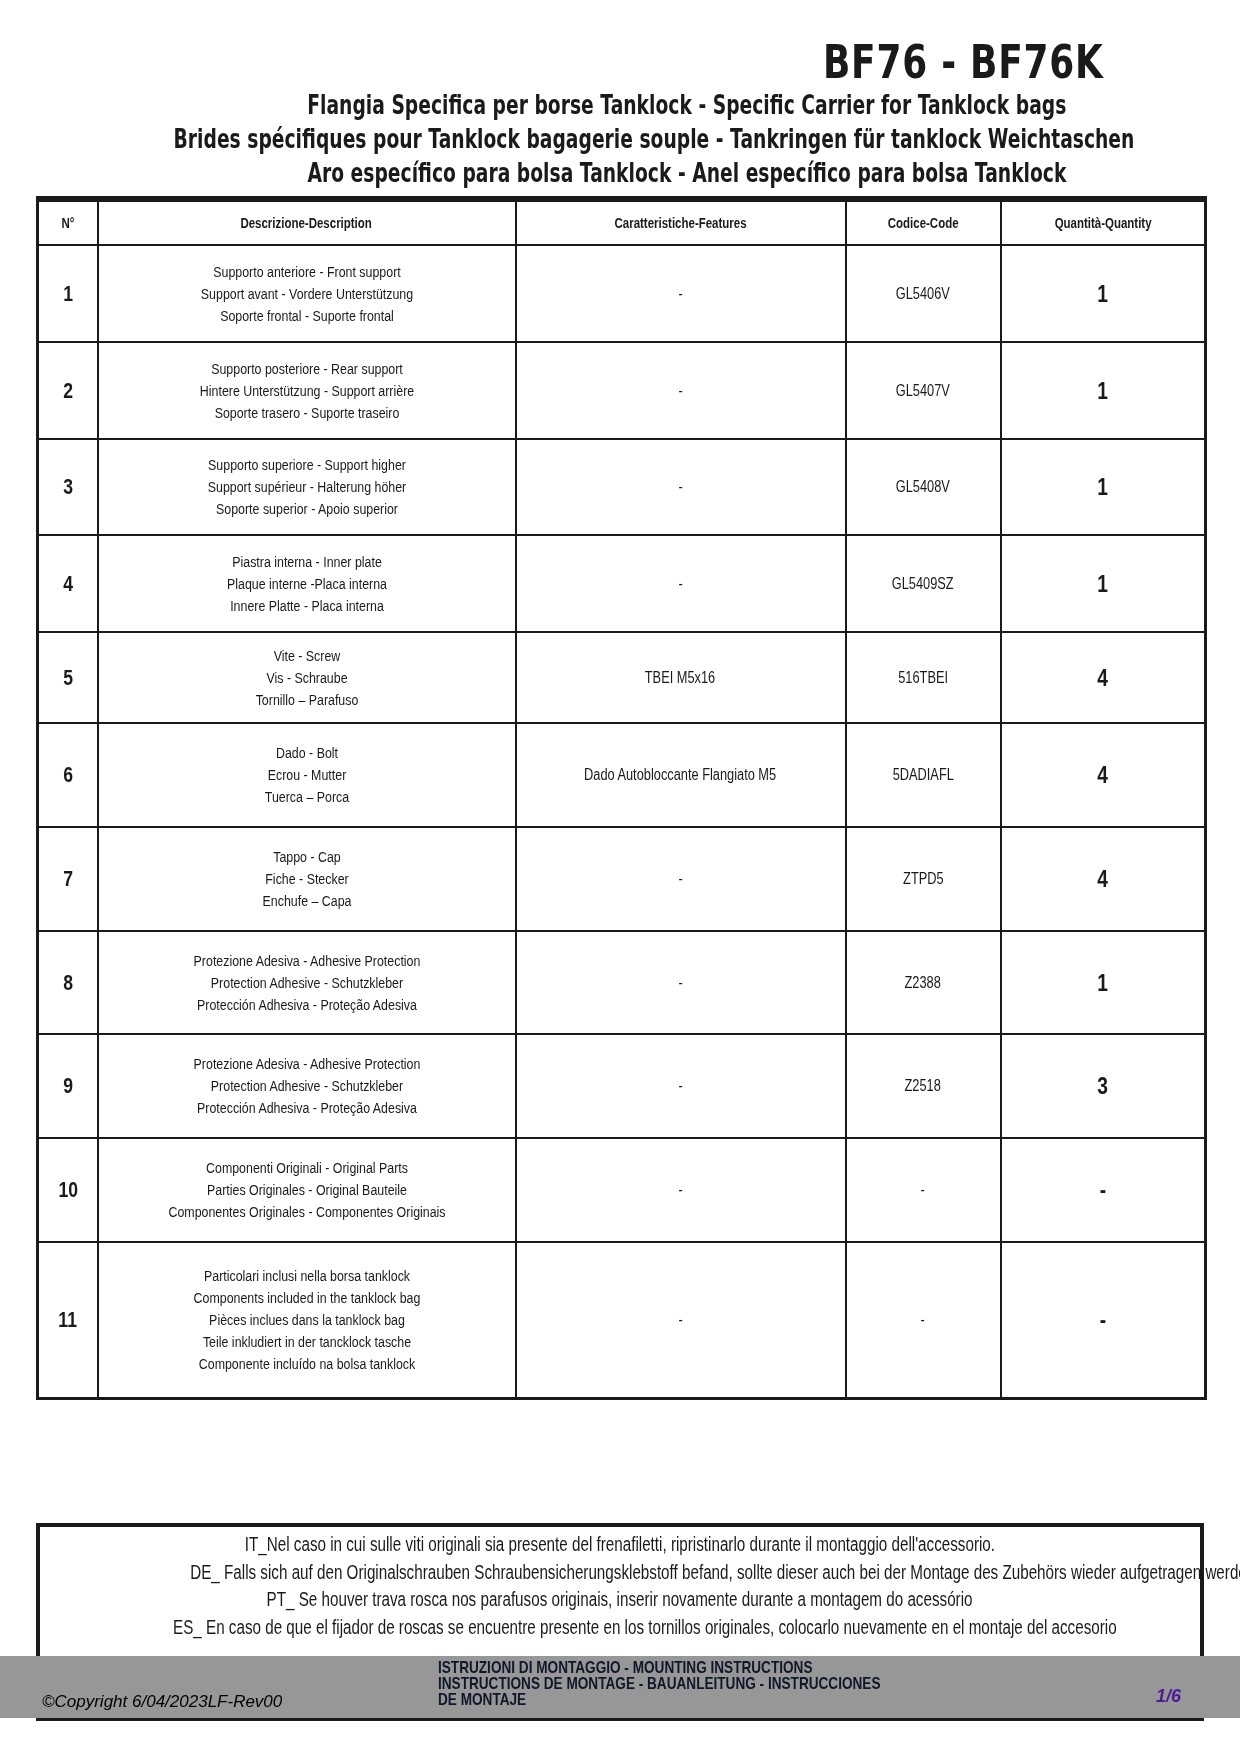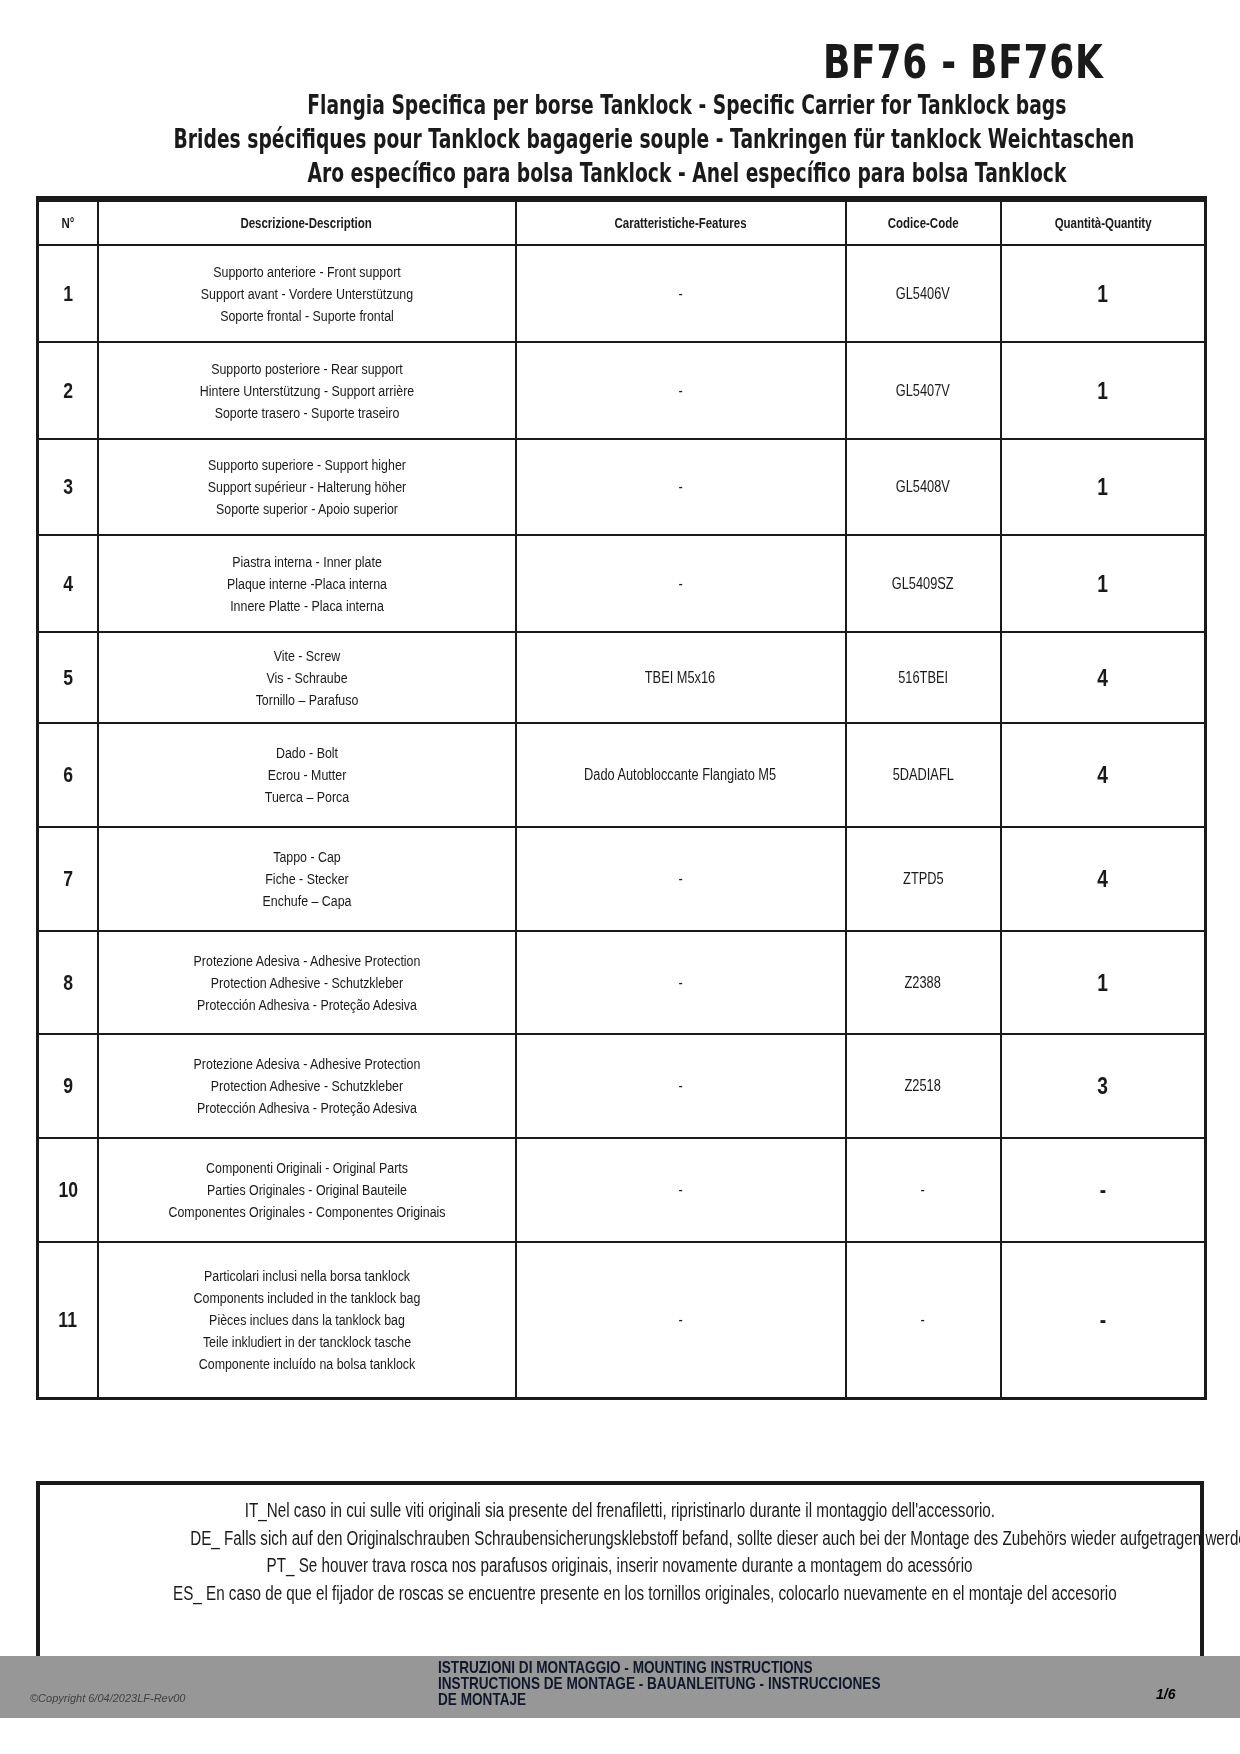--- a/index.html
+++ b/index.html
@@ -28,39 +28,39 @@
   .parts-table th { height: 42px; font-size: 14px; font-weight: bold; }
   .parts-table th span { display: inline-block; transform: scaleX(0.82); white-space: nowrap; }
   .num { font-size: 22px; font-weight: bold; }
   .num span, .qty span { display: inline-block; transform: scaleX(0.8); }
   .desc { font-size: 15.5px; line-height: 22px; margin-left: 48px; }
   .desc div { transform: scaleX(0.8); white-space: nowrap; }
   .feat, .code { font-size: 16px; }
   .feat span, .code span { display: inline-block; transform: scaleX(0.8); white-space: nowrap; }
   .qty { font-size: 24px; font-weight: bold; }
   .note-box {
-    position: absolute; left: 36px; top: 1481px; width: 1160px; height: 186px;
+    position: absolute; left: 36px; top: 1523px; width: 1160px; height: 186px;
     border: 4px solid #1a1a1a; background: #fff; text-align: center;
-    padding-top: 12px;
+    padding-top: 4px;
   }
   .note-line { font-size: 19.5px; line-height: 27.5px; white-space: nowrap; }
   .note-line span { display: inline-block; transform: scaleX(0.78); }
   .footer-bar {
     position: absolute; left: 0; top: 1656px; width: 1240px; height: 62px; background: #979797;
   }
   .copyright {
-    position: absolute; left: 30px; top: 36px; font-size: 11px; font-style: italic; color: #404040;
+    position: absolute; left: 42px; top: 36px; font-size: 17px; font-style: italic; color: #000000;
   }
   .footer-title {
     position: absolute; left: 380px; top: 4px; width: 580px; text-align: left;
     color: #0f172a; font-weight: bold; font-size: 17px; line-height: 16px;
   }
   .footer-title div { transform: scaleX(0.8); white-space: nowrap; }
   .page-num {
-    position: absolute; left: 1156px; top: 30px; font-size: 14px; font-style: italic; font-weight: bold; color: #000000;
+    position: absolute; left: 1156px; top: 30px; font-size: 18px; font-style: italic; font-weight: bold; color: #4c1d95;
   }
 </style>
 </head>
 <body>
 
 <div class="title-block">
   <div class="main-title">BF76 - BF76K</div>
   <div class="sub-title">Flangia Specifica per borse Tanklock - Specific Carrier for Tanklock bags</div>
   <div class="sub-title">Brides spécifiques pour Tanklock bagagerie souple - Tankringen für tanklock Weichtaschen</div>
   <div class="sub-title">Aro específico para bolsa Tanklock - Anel específico para bolsa Tanklock</div>

